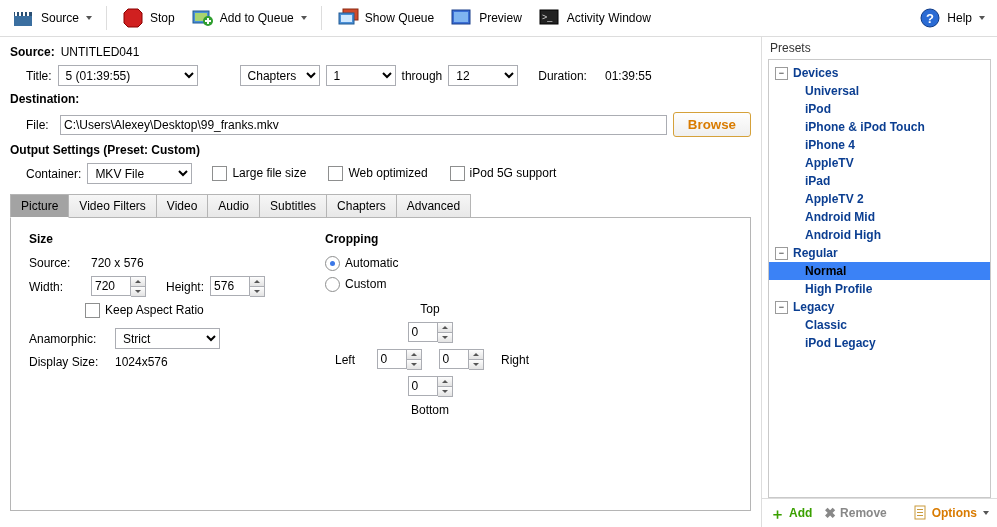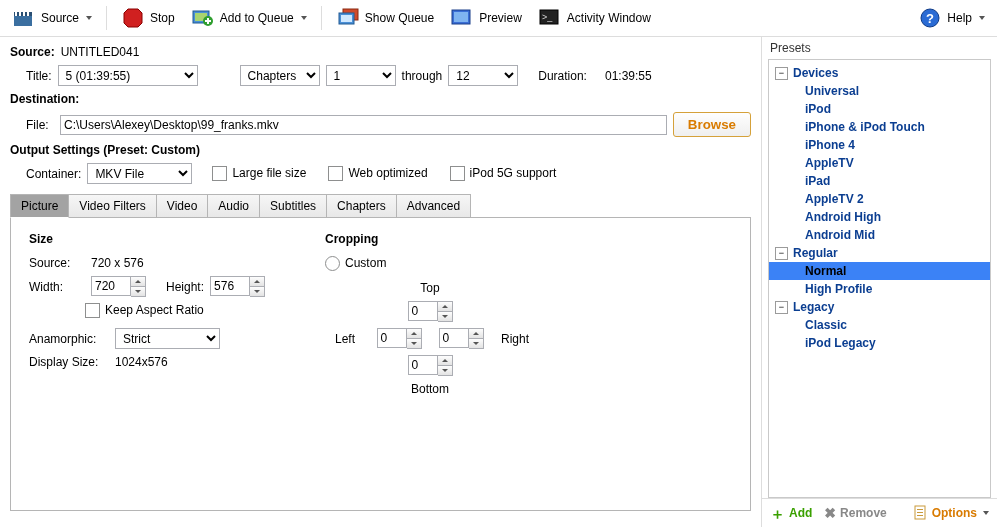--- a/index.html
+++ b/index.html
@@ -244,20 +244,26 @@
         <div class="row">
           <span style="width:80px">Display Size:</span>
           <span>1024x576</span>
         </div>
       </div>
 
       <div>
         <div class="lbl-b" style="margin-bottom:10px">Cropping</div>
         <div class="row">
             <label class="chk">
+              <span class="radio sel"></span>
+              <span>Automatic</span>
+            </label>
+          </div>
+        <div class="row">
+            <label class="chk">
               <span class="radio"></span>
               <span>Custom</span>
             </label>
           </div>
         <div class="crop-grid">
           <span></span>
             <span style="grid-column:2/4">Top</span>
             <span></span>
           <span></span>
             <span class="spin" style="grid-column:2/4">
@@ -324,22 +330,22 @@
           <span class="expander">−</span>
           <span>Devices</span>
         </div>
       <div class="tree-item">Universal</div>
       <div class="tree-item">iPod</div>
       <div class="tree-item">iPhone &amp; iPod Touch</div>
       <div class="tree-item">iPhone 4</div>
       <div class="tree-item">AppleTV</div>
       <div class="tree-item">iPad</div>
       <div class="tree-item">AppleTV 2</div>
+      <div class="tree-item">Android Mid</div>
       <div class="tree-item">Android High</div>
-      <div class="tree-item">Android Mid</div>
       <div class="tree-group">
           <span class="expander">−</span>
           <span>Regular</span>
         </div>
       <div class="tree-item sel">Normal</div>
       <div class="tree-item">High Profile</div>
       <div class="tree-group">
           <span class="expander">−</span>
           <span>Legacy</span>
         </div>

